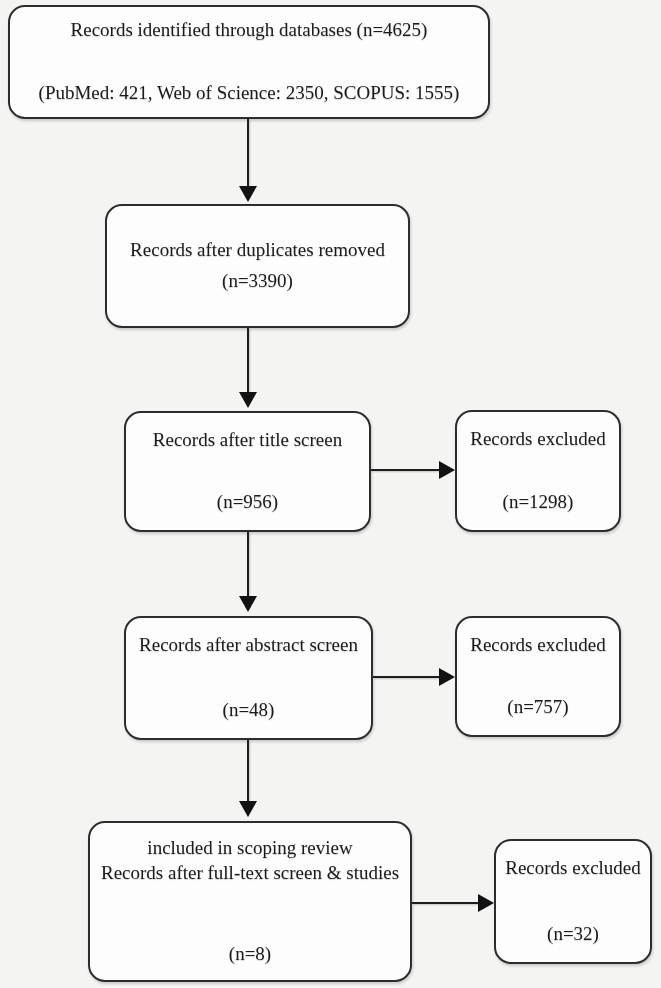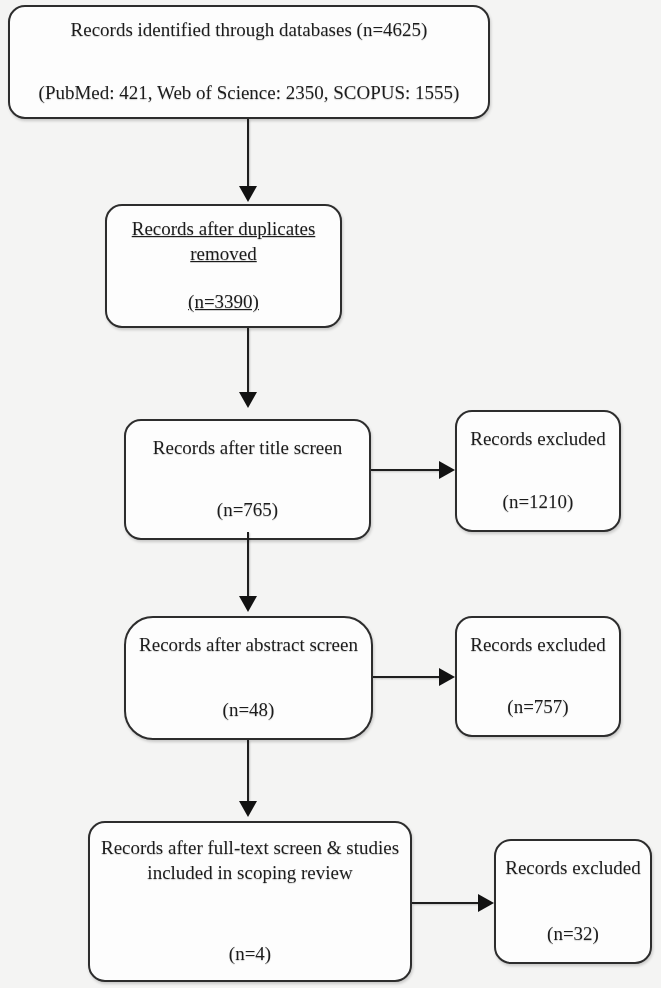--- a/index.html
+++ b/index.html
@@ -69,66 +69,66 @@
 <div class="canvas">
 
   <div class="box" style="left:8px; top:5px; width:482px; height:114px; padding:11px 11px;">
     <div class="txt">Records identified through databases (n=4625)</div>
     <div class="txt">(PubMed: 421, Web of Science: 2350, SCOPUS: 1555)</div>
   </div>
 
   <div class="vline" style="left:247px; top:119px; height:70px;"></div>
   <div class="head-down" style="left:239px; top:186px;"></div>
 
-  <div class="box" style="left:105px; top:204px; width:237px; height:124px; padding:11px 8px;text-decoration:underline;">
+  <div class="box" style="left:105px; top:204px; width:305px; height:124px; padding:32px 8px;">
     <div class="txt">Records after duplicates removed</div>
     <div class="txt">(n=3390)</div>
   </div>
 
   <div class="vline" style="left:247px; top:328px; height:66px;"></div>
   <div class="head-down" style="left:239px; top:392px;"></div>
 
-  <div class="box" style="left:124px; top:411px; width:247px; height:121px; padding:15px 8px;margin-top:8px;">
+  <div class="box" style="left:124px; top:411px; width:247px; height:121px; padding:15px 8px;">
     <div class="txt">Records after title screen</div>
-    <div class="txt">(n=765)</div>
+    <div class="txt">(n=956)</div>
   </div>
 
   <div class="hline" style="left:371px; top:469px; width:70px;"></div>
   <div class="head-right" style="left:439px; top:461px;"></div>
 
   <div class="box" style="left:455px; top:410px; width:166px; height:122px; padding:15px 8px;">
     <div class="txt">Records excluded</div>
-    <div class="txt">(n=1210)</div>
+    <div class="txt">(n=1298)</div>
   </div>
 
   <div class="vline" style="left:247px; top:532px; height:66px;"></div>
   <div class="head-down" style="left:239px; top:596px;"></div>
 
-  <div class="box" style="left:124px; top:616px; width:249px; height:124px; padding:15px 8px;border-radius:29px;">
+  <div class="box" style="left:124px; top:616px; width:249px; height:124px; padding:15px 8px;">
     <div class="txt">Records after abstract screen</div>
     <div class="txt">(n=48)</div>
   </div>
 
   <div class="hline" style="left:373px; top:676px; width:68px;"></div>
   <div class="head-right" style="left:439px; top:668px;"></div>
 
   <div class="box" style="left:455px; top:616px; width:166px; height:121px; padding:15px 8px;">
     <div class="txt">Records excluded</div>
     <div class="txt">(n=757)</div>
   </div>
 
   <div class="vline" style="left:247px; top:740px; height:63px;"></div>
   <div class="head-down" style="left:239px; top:801px;"></div>
 
   <div class="box" style="left:88px; top:821px; width:324px; height:161px; padding:13px 6px;">
     <div>
+      <div class="txt">included in scoping review</div>
       <div class="txt">Records after full-text screen &amp; studies</div>
-      <div class="txt">included in scoping review</div>
     </div>
-    <div class="txt">(n=4)</div>
+    <div class="txt">(n=8)</div>
   </div>
 
   <div class="hline" style="left:412px; top:902px; width:68px;"></div>
   <div class="head-right" style="left:478px; top:894px;"></div>
 
   <div class="box" style="left:494px; top:839px; width:158px; height:125px; padding:15px 8px;">
     <div class="txt">Records excluded</div>
     <div class="txt">(n=32)</div>
   </div>
 

